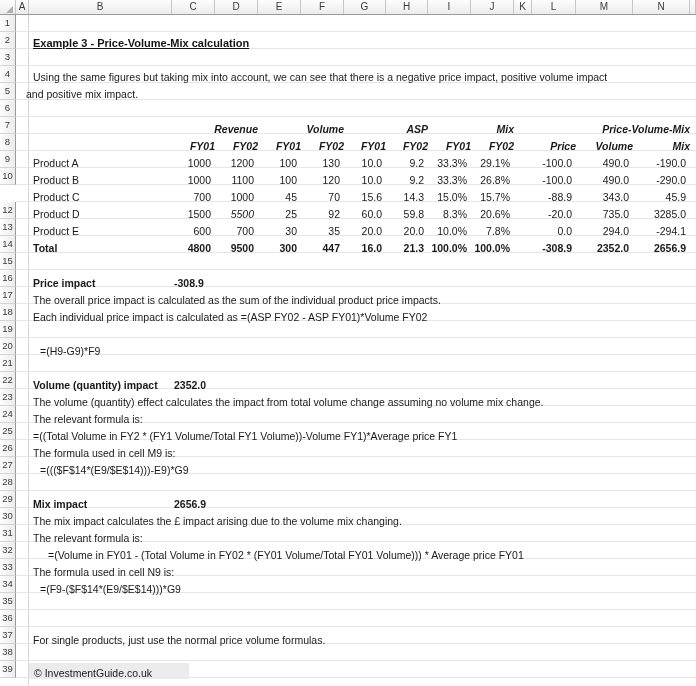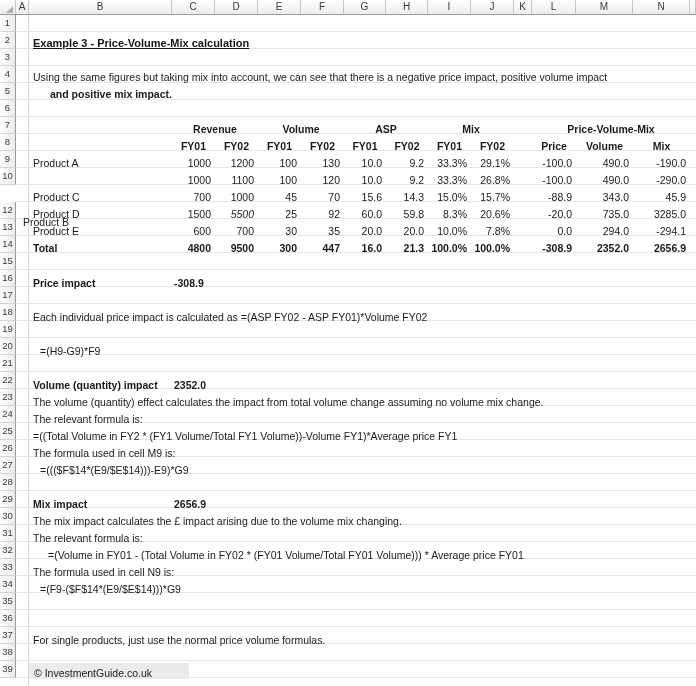--- a/index.html
+++ b/index.html
@@ -52,21 +52,21 @@
     border-right:1px solid #d6d6d6;box-sizing:border-box;
   }
 
   
   .cell{
     position:absolute;font-size:10.5px;color:#1a1a1a;
     white-space:nowrap;line-height:1;
   }
   .num{text-align:right;}
   .lft{text-align:left;}
-  .ctr{text-align:center;}
+  .ctr{text-align:right;font-style:italic;}
   .b{font-weight:bold;}
   .title{
     font-weight:bold;font-size:11px;color:#141414;
     text-decoration:underline;
   }
   .shade{
     position:absolute;background:#ebebeb;
   }
   .footer-text{font-size:10.5px;color:#1a1a1a;}
 </style>
@@ -177,21 +177,21 @@
       <div class="grid-line-h" style="top: 643px;"></div>
       <div class="grid-line-h" style="top: 660px;"></div>
       <div class="grid-line-h" style="top: 677px;"></div>
     </div>
 
   <div class="shade" style="left:29px;top:663px;width:160px;height:16px;"></div>
 
   <div class="cell title" style="left:33px;top:38px;">Example 3 - Price-Volume-Mix calculation</div>
 
   <div class="cell" style="left:33px;top:72px;">Using the same figures but taking mix into account, we can see that there is a negative price impact, positive volume impact</div>
-  <div class="cell" style="left:50px;top:89px;font-weight:bold;">and positive mix impact.</div>
+  <div class="cell" style="left:26px;top:89px;">and positive mix impact.</div>
 
   <div class="cell ctr b" style="left:172px;top:124px;width:86px;">Revenue</div>
   <div class="cell ctr b" style="left:258px;top:124px;width:86px;">Volume</div>
   <div class="cell ctr b" style="left:344px;top:124px;width:84px;">ASP</div>
   <div class="cell ctr b" style="left:428px;top:124px;width:86px;">Mix</div>
   <div class="cell ctr b" style="left:532px;top:124px;width:158px;">Price-Volume-Mix</div>
 
   <div class="cell ctr b" style="left:172px;top:141px;width:43px;">FY01</div>
   <div class="cell ctr b" style="left:215px;top:141px;width:43px;">FY02</div>
   <div class="cell ctr b" style="left:258px;top:141px;width:43px;">FY01</div>
@@ -210,21 +210,21 @@
       <div class="cell num" style="left: 215px; top: 158px; width: 39px;">1200</div>
       <div class="cell num" style="left: 258px; top: 158px; width: 39px;">100</div>
       <div class="cell num" style="left: 301px; top: 158px; width: 39px;">130</div>
       <div class="cell num" style="left: 344px; top: 158px; width: 38px;">10.0</div>
       <div class="cell num" style="left: 386px; top: 158px; width: 38px;">9.2</div>
       <div class="cell num" style="left: 428px; top: 158px; width: 39px;">33.3%</div>
       <div class="cell num" style="left: 471px; top: 158px; width: 39px;">29.1%</div>
       <div class="cell num" style="left: 527px; top: 158px; width: 45px;">-100.0</div>
       <div class="cell num" style="left: 576px; top: 158px; width: 53px;">490.0</div>
       <div class="cell num" style="left: 633px; top: 158px; width: 53px;">-190.0</div>
-      <div class="cell lft" style="left: 23px; top: 175px; margin-top: 42px;">Product B</div>
+      <div class="cell lft" style="left: 33px; top: 175px;">Product B</div>
       <div class="cell num" style="left: 172px; top: 175px; width: 39px;">1000</div>
       <div class="cell num" style="left: 215px; top: 175px; width: 39px;">1100</div>
       <div class="cell num" style="left: 258px; top: 175px; width: 39px;">100</div>
       <div class="cell num" style="left: 301px; top: 175px; width: 39px;">120</div>
       <div class="cell num" style="left: 344px; top: 175px; width: 38px;">10.0</div>
       <div class="cell num" style="left: 386px; top: 175px; width: 38px;">9.2</div>
       <div class="cell num" style="left: 428px; top: 175px; width: 39px;">33.3%</div>
       <div class="cell num" style="left: 471px; top: 175px; width: 39px;">26.8%</div>
       <div class="cell num" style="left: 527px; top: 175px; width: 45px;">-100.0</div>
       <div class="cell num" style="left: 576px; top: 175px; width: 53px;">490.0</div>
@@ -274,20 +274,21 @@
       <div class="cell num b" style="left: 386px; top: 243px; width: 38px;">21.3</div>
       <div class="cell num b" style="left: 428px; top: 243px; width: 39px;">100.0%</div>
       <div class="cell num b" style="left: 471px; top: 243px; width: 39px;">100.0%</div>
       <div class="cell num b" style="left: 527px; top: 243px; width: 45px;">-308.9</div>
       <div class="cell num b" style="left: 576px; top: 243px; width: 53px;">2352.0</div>
       <div class="cell num b" style="left: 633px; top: 243px; width: 53px;">2656.9</div>
     </div>
 
   <div class="cell b" style="left:33px;top:278px;">Price impact</div>
   <div class="cell b lft" style="left:174px;top:278px;">-308.9</div>
+  <div class="cell" style="left:33px;top:295px;">The overall price impact is calculated as the sum of the individual product price impacts.</div>
   <div class="cell" style="left:33px;top:312px;">Each individual price impact is calculated as =(ASP FY02 - ASP FY01)*Volume FY02</div>
   <div class="cell" style="left:40px;top:346px;">=(H9-G9)*F9</div>
 
   <div class="cell b" style="left:33px;top:380px;">Volume (quantity) impact</div>
   <div class="cell b lft" style="left:174px;top:380px;">2352.0</div>
   <div class="cell" style="left:33px;top:397px;">The volume (quantity) effect calculates the impact from total volume change assuming no volume mix change.</div>
   <div class="cell" style="left:33px;top:414px;">The relevant formula is:</div>
   <div class="cell" style="left:33px;top:431px;">=((Total Volume in FY2 * (FY1 Volume/Total FY1 Volume))-Volume FY1)*Average price FY1</div>
   <div class="cell" style="left:33px;top:448px;">The formula used in cell M9 is:</div>
   <div class="cell" style="left:40px;top:465px;">=((($F$14*(E9/$E$14)))-E9)*G9</div>

